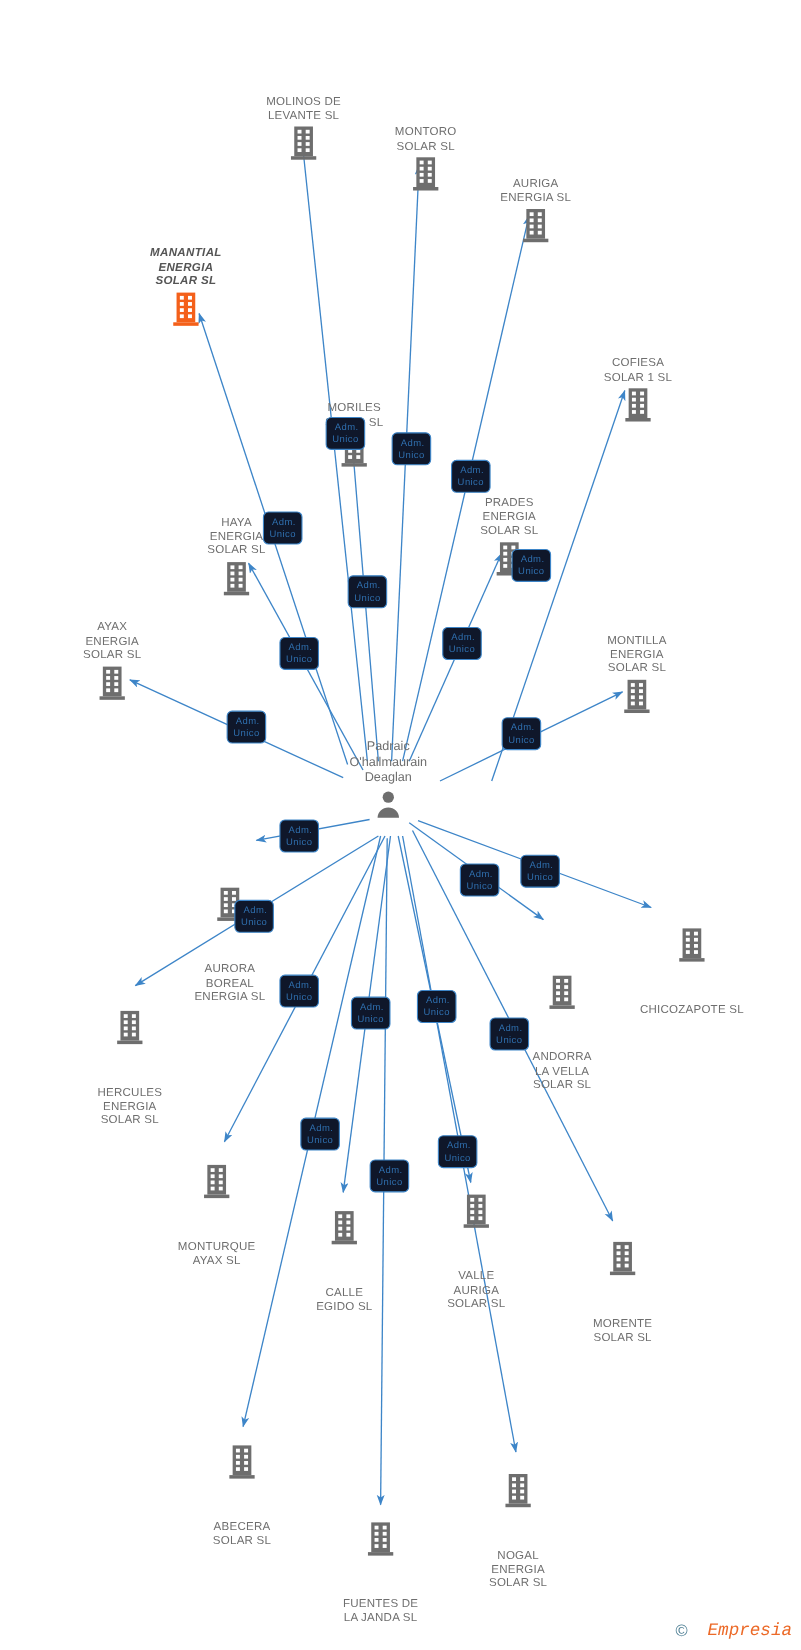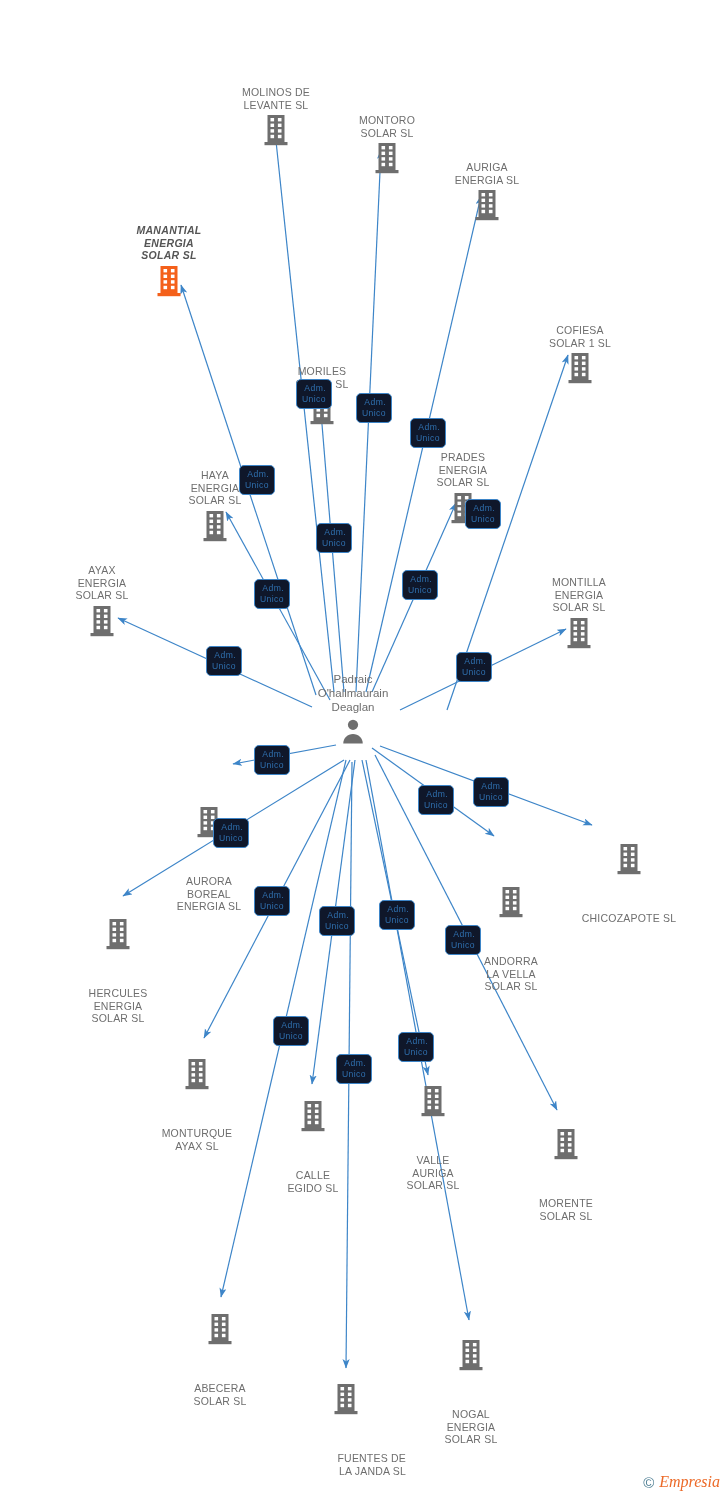--- a/index.html
+++ b/index.html
@@ -11,21 +11,21 @@
   .node.focus .lbl{color:#555;font-weight:bold;letter-spacing:.3px;font-style:italic;}
   .ico{display:block;margin:2px auto 0;}
   .person{position:absolute;transform:translate(-50%,0);width:120px;text-align:center;}
   .person .pname{font-size:11.5px;line-height:14px;color:#6e6e6e;white-space:pre-line;}
   .badge{position:absolute;transform:translate(-50%,-50%);
          border:1.3px solid #3d85c8;border-radius:5px;background:#0f172a;
          color:#2f6fae;font-size:8.6px;line-height:11px;text-align:right;
          padding:3px 5px;white-space:pre-line;letter-spacing:.4px;}
   .wm{position:absolute;right:8px;bottom:10px;display:flex;align-items:center;gap:5px;}
   .wm .c{color:#4d7e93;font-size:15px;line-height:15px;}
-  .wm .e{color:#ec6a28;font-size:16px;font-style:italic;font-family:Liberation Serif, serif;line-height:16px;}
+  .wm .e{color:#ec6a28;font-size:16px;font-style:italic;font-family:Liberation Mono, monospace;line-height:16px;margin-left:13px;}
 </style>
 </head>
 <body>
 
 <div id="stage">
 
   <svg id="edges" viewBox="0 0 728 1500">
     <defs>
       <marker id="arw" markerWidth="9" markerHeight="9" refX="7.5" refY="3" orient="auto" markerUnits="strokeWidth">
         <path d="M0,0 L8,3 L0,6 L2,3 z" fill="#3d85c8"></path>
@@ -400,21 +400,21 @@
             <rect x="16.9" y="10.6" width="3.6" height="3.4"></rect>
             <rect x="9.5" y="16.2" width="3.6" height="3.4"></rect>
             <rect x="16.9" y="16.2" width="3.6" height="3.4"></rect>
             <rect x="9.5" y="21.8" width="3.6" height="3.4"></rect>
             <rect x="16.9" y="21.8" width="3.6" height="3.4"></rect>
           </g>
         </svg>
         <div class="lbl">ABECERA
 SOLAR SL</div>
       </div>
-      <div class="node" style="left: 346px; top: 1380px; text-align: right;">
+      <div class="node" style="left: 346px; top: 1380px;">
         <svg class="ico" width="30" height="34" viewBox="0 0 30 34">
           <rect x="6.5" y="2" width="17" height="27" fill="#6e6e6e"></rect>
           <rect x="3.5" y="29" width="23" height="3.2" fill="#6e6e6e"></rect>
           <g fill="#ffffff">
             <rect x="9.5" y="5" width="3.6" height="3.4"></rect>
             <rect x="16.9" y="5" width="3.6" height="3.4"></rect>
             <rect x="9.5" y="10.6" width="3.6" height="3.4"></rect>
             <rect x="16.9" y="10.6" width="3.6" height="3.4"></rect>
             <rect x="9.5" y="16.2" width="3.6" height="3.4"></rect>
             <rect x="16.9" y="16.2" width="3.6" height="3.4"></rect>

